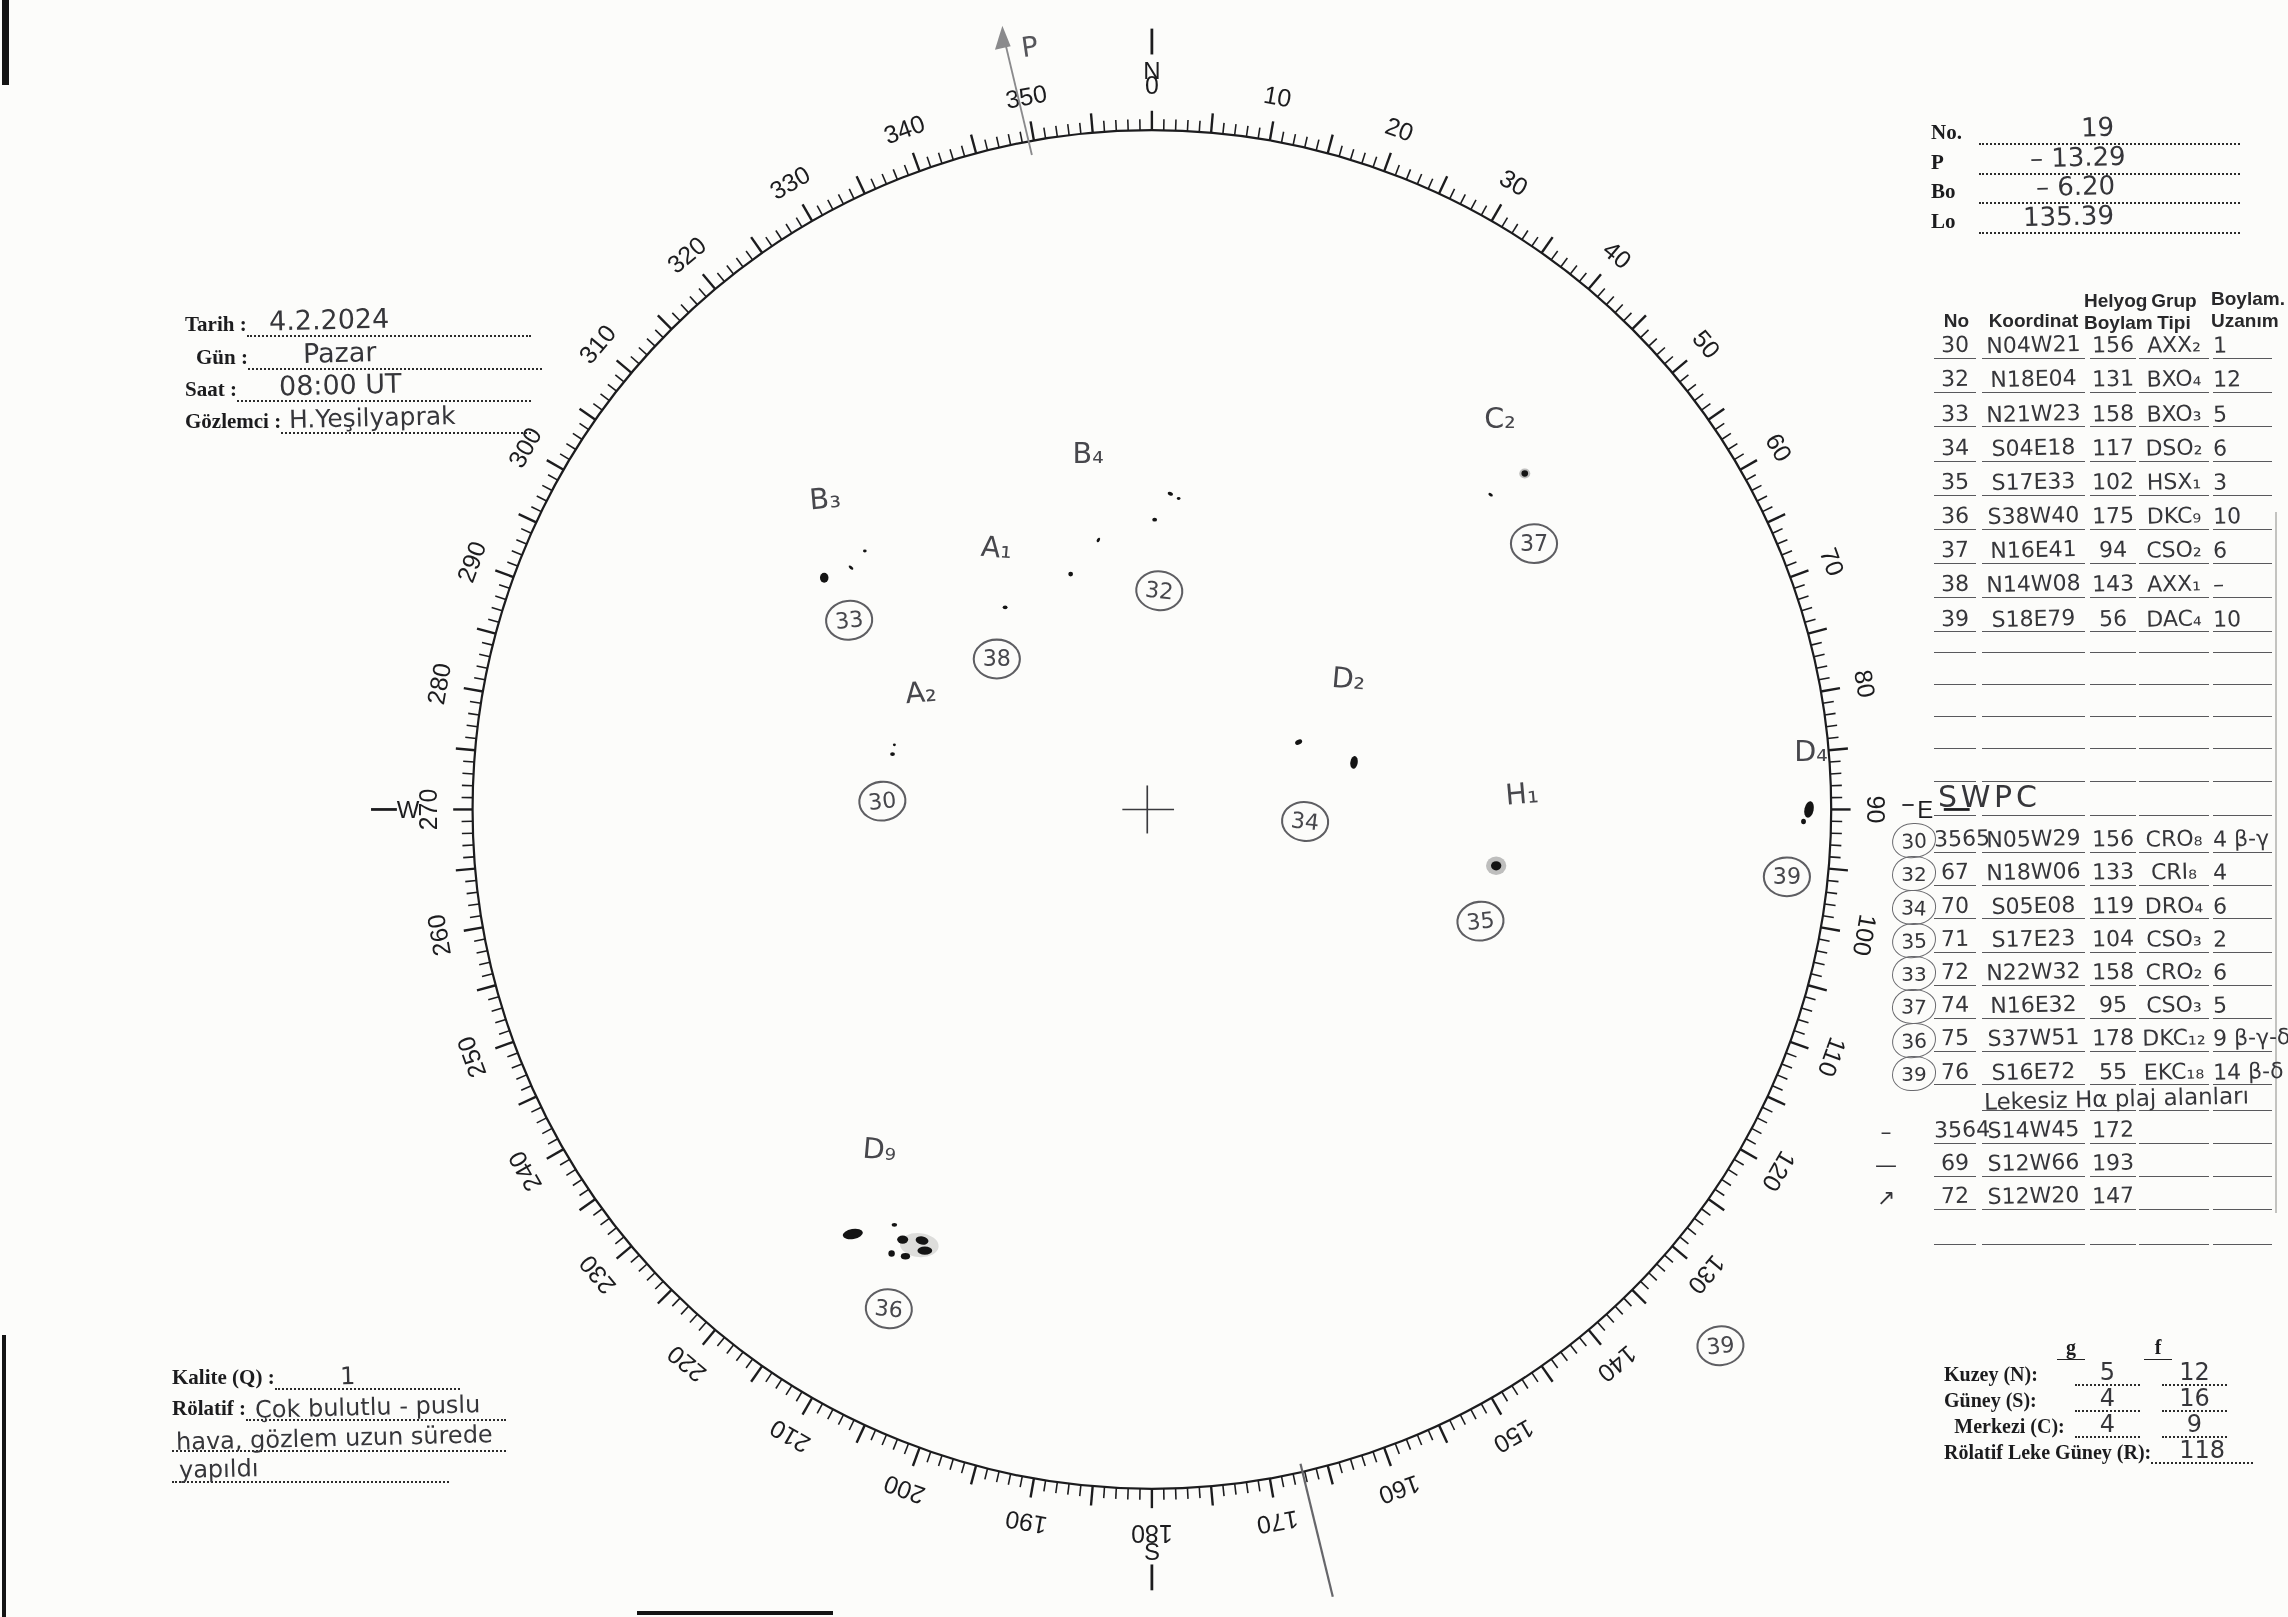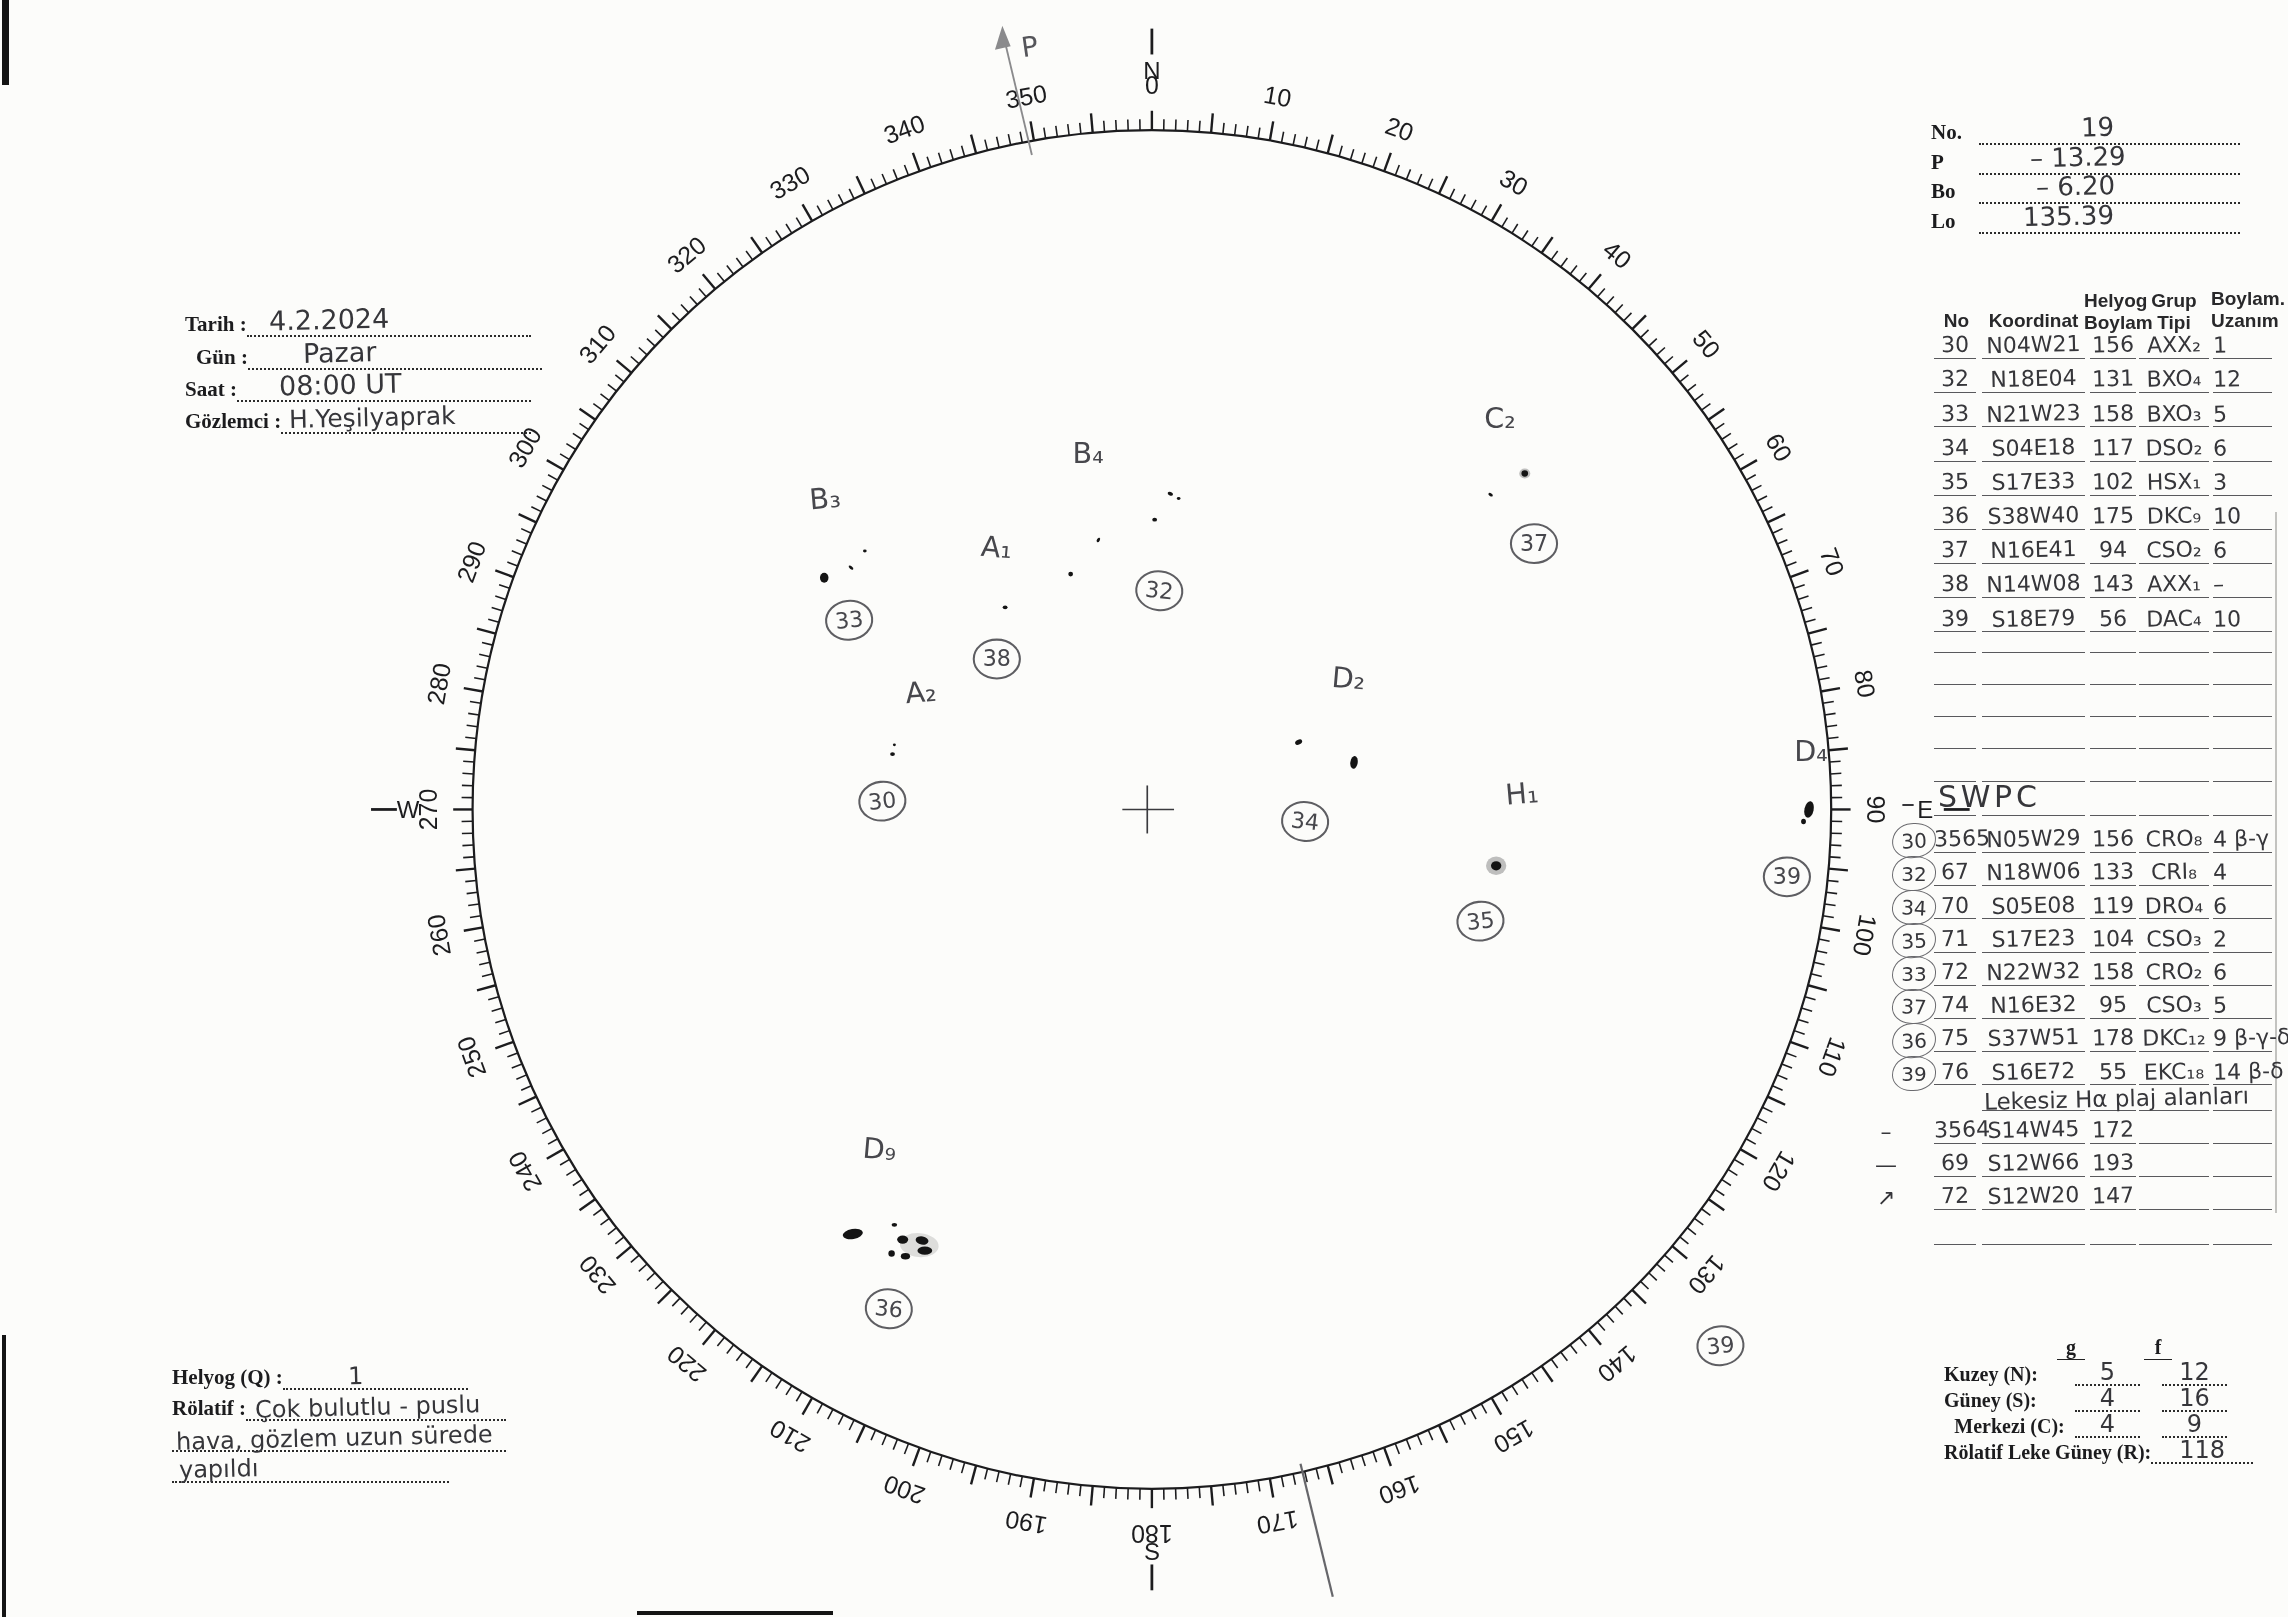--- a/index.html
+++ b/index.html
@@ -895,21 +895,21 @@
       <span class="sdot hw" style="width:65px;margin-left:22px;">9</span>
     </div>
     <div class="srow">
       <span class="slabel serifb">Rölatif Leke Güney (R):</span>
       <span class="sdot hw" style="width:102px;">118</span>
     </div>
   </div>
 
   <div class="abs" style="left:172px;top:1359px;width:334px;">
     <div class="krow">
-      <span class="klabel serifb">Helyog (Q) :</span>
+      <span class="klabel serifb">Kalite (Q) :</span>
       <span class="kline" style="max-width:185px;">
         <span class="kval hw tilt" style="left:65px;">1</span>
       </span>
     </div>
     <div class="krow">
       <span class="klabel serifb">Rölatif :</span>
       <span class="kline">
         <span class="kval hw tilt">Çok bulutlu - puslu</span>
       </span>
     </div>

